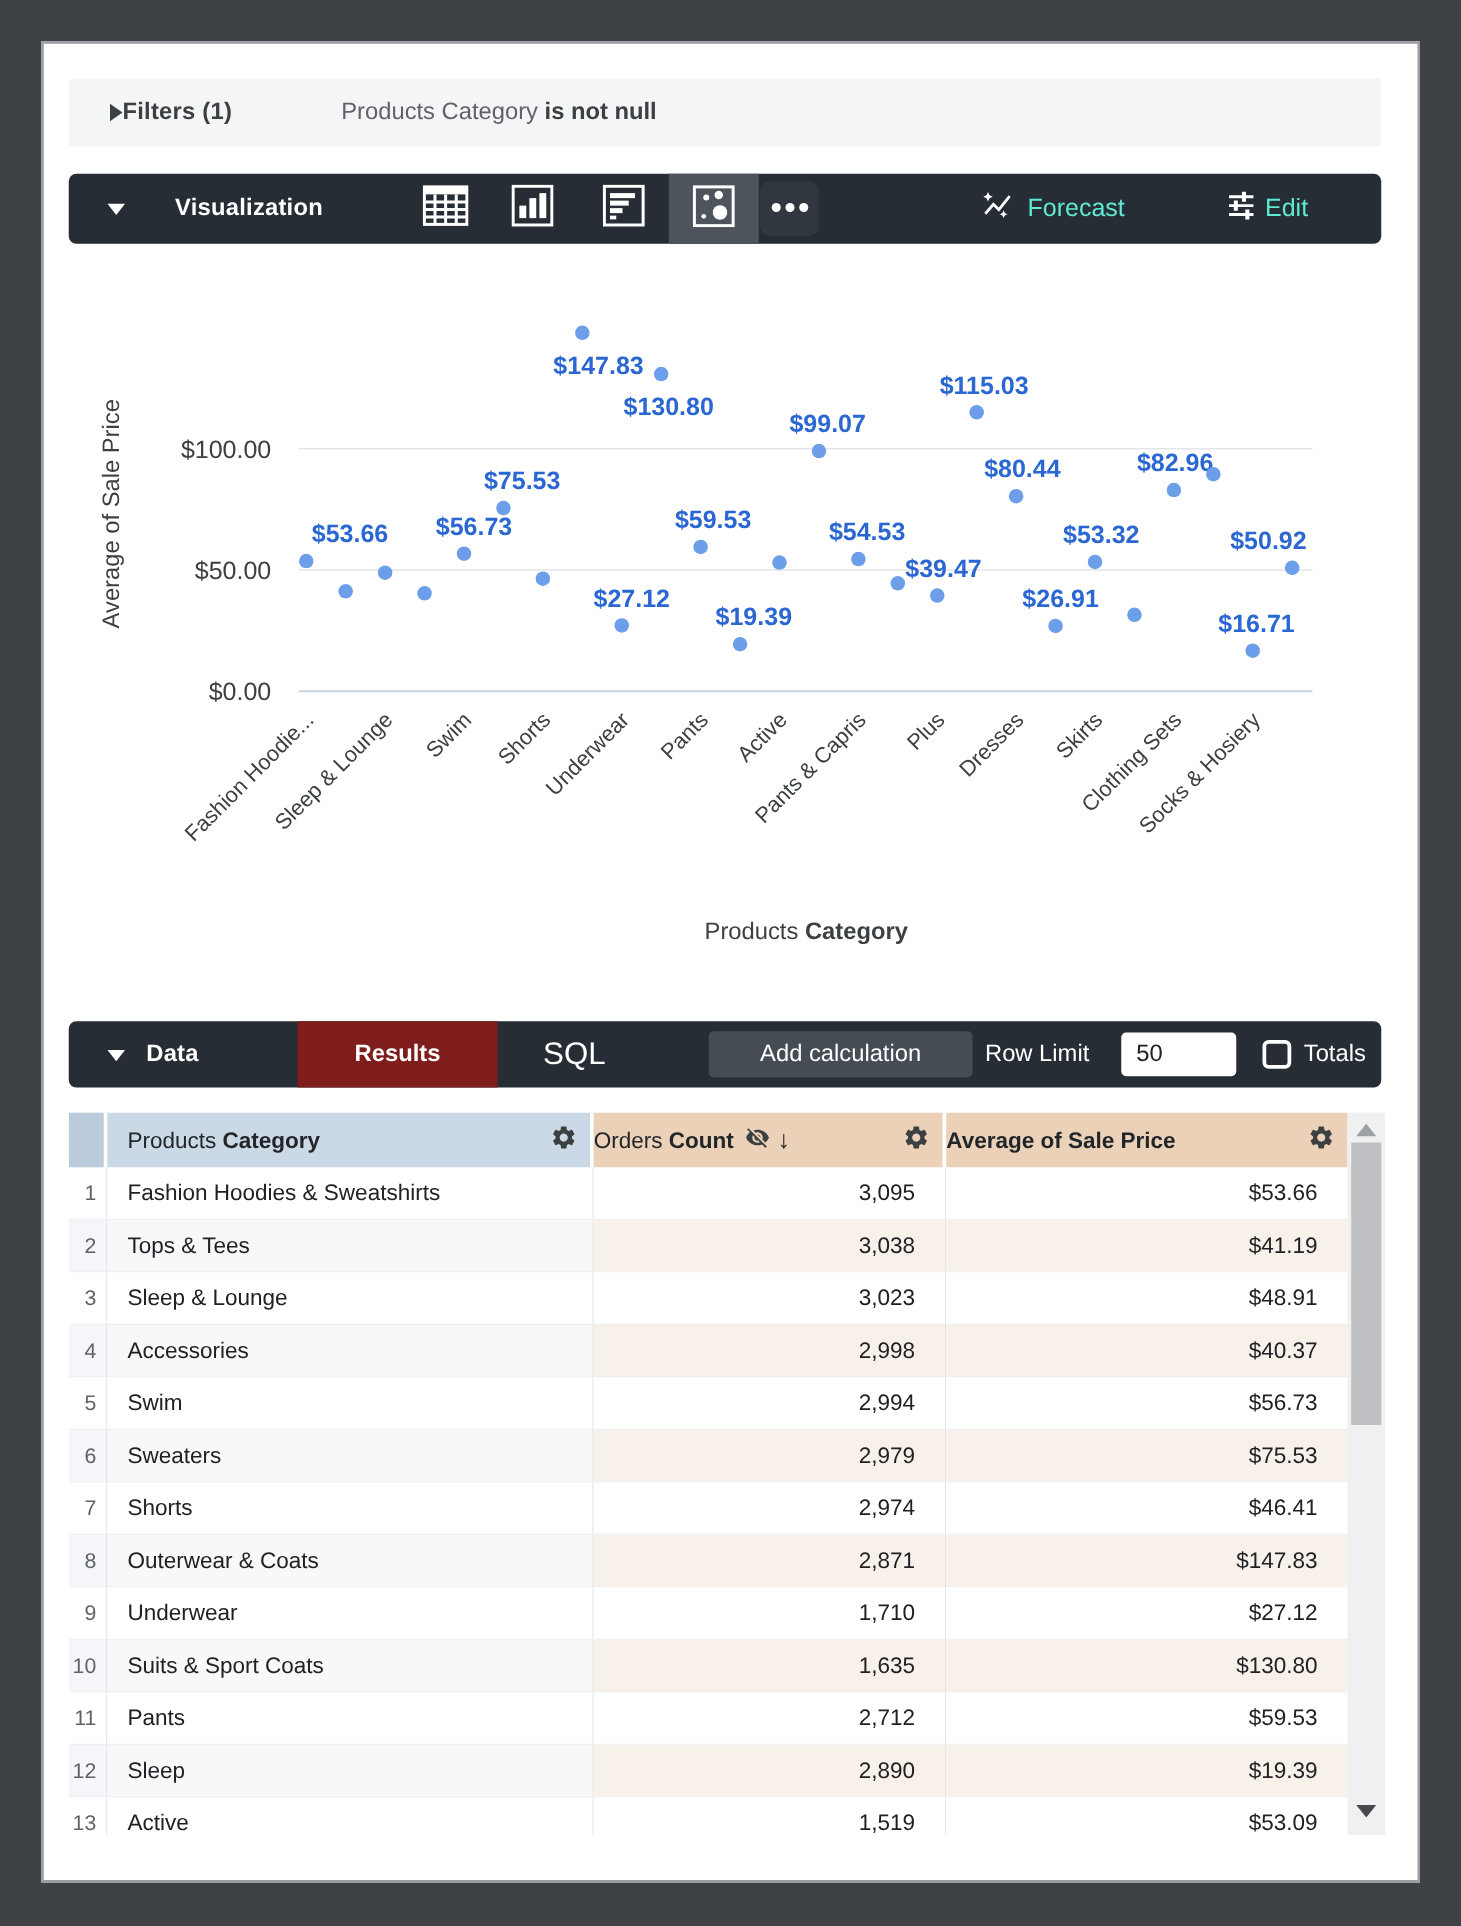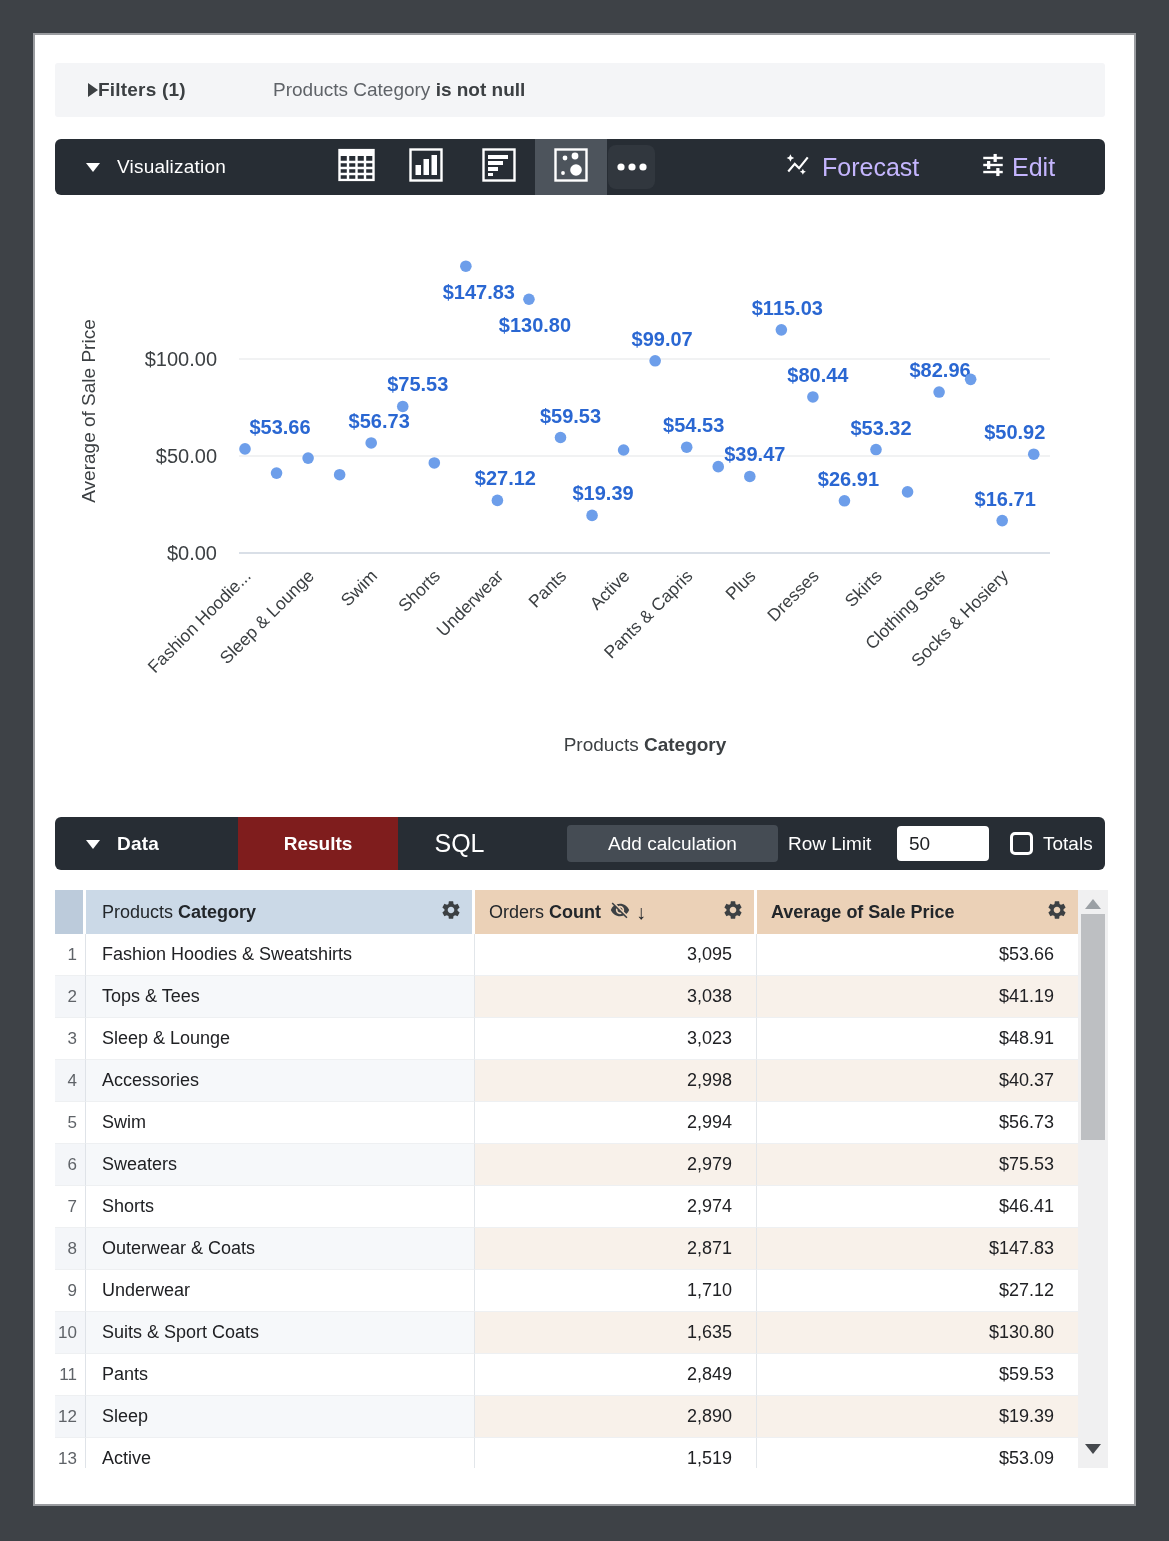--- a/index.html
+++ b/index.html
@@ -15,21 +15,21 @@
 
   
   .dark-bar{position:absolute;left:20px;width:1050px;background:#272d34;border-radius:6px;color:#fff;}
   .viz-bar{top:104px;height:56px;}
   .data-bar{top:782px;height:53px;text-decoration:underline;}
   .tri-down{width:0;height:0;border-left:7px solid transparent;border-right:7px solid transparent;border-top:9px solid #fff;position:absolute;left:31px;top:50%;margin-top:-4px;}
   .bar-title{position:absolute;left:62px;top:50%;transform:translateY(-50%);font-size:19px;font-weight:bold;letter-spacing:.2px;}
   .viz-icon{position:absolute;top:50%;transform:translateY(-50%);}
   .icon-cell-selected{position:absolute;left:480px;top:0;width:72px;height:56px;background:#4d545c;display:flex;align-items:center;justify-content:center;}
   .more-btn{position:absolute;left:553px;top:6px;width:47px;height:44px;background:#31373e;border-radius:8px;display:flex;align-items:center;justify-content:center;}
-  .tool-text{position:absolute;top:50%;transform:translateY(-50%);font-size:25px;color:#c4b5fd;}
+  .tool-text{position:absolute;top:50%;transform:translateY(-50%);font-size:20px;color:#5eead4;}
 
   
   .results-tab{position:absolute;left:183px;top:0;width:160px;height:53px;background:#7f1d1d;display:flex;align-items:center;justify-content:center;font-size:19px;font-weight:bold;}
   .sql-tab{position:absolute;left:352px;top:0;width:105px;height:53px;display:flex;align-items:center;justify-content:center;font-size:25px;}
   .add-calc{position:absolute;left:512px;top:8px;width:211px;height:37px;background:#454c54;border-radius:4px;display:flex;align-items:center;justify-content:center;font-size:19px;}
   .rowlimit-label{position:absolute;left:733px;top:50%;transform:translateY(-50%);font-size:19px;}
   .rowlimit-input{position:absolute;left:842px;top:9px;width:92px;height:35px;border:none;border-radius:4px;font-size:19px;padding:0 0 0 12px;box-sizing:border-box;color:#202124;font-family:"Liberation Sans",sans-serif;}
   .totals-checkbox{position:absolute;left:955px;top:15px;width:23px;height:23px;border:3px solid #fff;border-radius:5px;box-sizing:border-box;}
   .totals-label{position:absolute;left:988px;top:50%;transform:translateY(-50%);font-size:19px;}
 
@@ -37,21 +37,21 @@
   .chart-wrap{position:absolute;left:20px;top:168px;width:1050px;height:594px;}
   .chart-wrap svg{font-family:"Liberation Sans",sans-serif;}
 
   
   .table-wrap{position:absolute;left:20px;top:855px;width:1053px;height:578px;overflow:hidden;}
   .thead,.trow{display:grid;grid-template-columns:31px 389px 282px 321px;}
   .thead{height:44px;}
   .hcell{display:flex;align-items:center;font-size:18px;color:#22262a;box-sizing:border-box;border-right:3px solid #fff;}
   .h-num{background:#bccbdb;}
   .h-cat{background:#cbd9e7;padding-left:16px;}
-  .h-measure{background:#ebd1b7;padding-left:14px;}
+  .h-measure{background:#ebd1b7;}
   .hcell:last-child{border-right:none;}
   .hpart{margin-right:5px;white-space:nowrap;}
   .bold{font-weight:bold;}
   .gear{margin-left:auto;margin-right:10px;flex:none;}
   .sort-arrow{font-size:20px;margin-left:6px;color:#22262a;}
   .eyeoff{margin-left:4px;flex:none;}
   .trow{height:42px;}
   .cell{display:flex;align-items:center;font-size:18px;color:#202124;box-sizing:border-box;border-bottom:1px solid #eef0f2;background:#fff;}
   .c-num{justify-content:flex-end;padding-right:8px;color:#5f6368;font-size:17px;border-right:1px solid #dfe3e8;}
   .c-cat{padding-left:16px;border-right:1px solid #e2e6ea;}
@@ -73,21 +73,21 @@
 <div class="card">
 
   <div class="filters-bar">
     <div class="tri-right"></div>
     <div class="filters-label">Filters (1)</div>
     <div class="filter-expr"><span>Products Category</span> <b>is not null</b></div>
   </div>
 
   <div class="dark-bar viz-bar">
     <div class="tri-down"></div>
-    <div class="bar-title" style="font-weight:normal;">Visualization</div>
+    <div class="bar-title" style="font-weight:bold;margin-left:23px;">Visualization</div>
 
     <span class="viz-icon" style="left:283px;">
       <svg width="37" height="33" viewBox="0 0 37 33">
           <rect x="1.5" y="1.5" width="34" height="30" fill="none" stroke="#fff" stroke-width="2.4"></rect>
           <rect x="1.5" y="1.5" width="34" height="6" fill="#fff"></rect>
           <line x1="1.5" y1="13.5" x2="35.5" y2="13.5" stroke="#fff" stroke-width="2.4"></line>
           <line x1="1.5" y1="19.5" x2="35.5" y2="19.5" stroke="#fff" stroke-width="2.4"></line>
           <line x1="1.5" y1="25.5" x2="35.5" y2="25.5" stroke="#fff" stroke-width="2.4"></line>
           <line x1="10" y1="7.5" x2="10" y2="31.5" stroke="#fff" stroke-width="2.4"></line>
           <line x1="18.5" y1="7.5" x2="18.5" y2="31.5" stroke="#fff" stroke-width="2.4"></line>
@@ -328,21 +328,21 @@
         </div>
         <div class="trow">
           <div class="cell c-num">10</div>
           <div class="cell c-cat">Suits &amp; Sport Coats</div>
           <div class="cell c-count">1,635</div>
           <div class="cell c-price">$130.80</div>
         </div>
         <div class="trow">
           <div class="cell c-num">11</div>
           <div class="cell c-cat">Pants</div>
-          <div class="cell c-count">2,849</div>
+          <div class="cell c-count">2,712</div>
           <div class="cell c-price">$59.53</div>
         </div>
         <div class="trow">
           <div class="cell c-num">12</div>
           <div class="cell c-cat">Sleep</div>
           <div class="cell c-count">2,890</div>
           <div class="cell c-price">$19.39</div>
         </div>
         <div class="trow">
           <div class="cell c-num">13</div>

